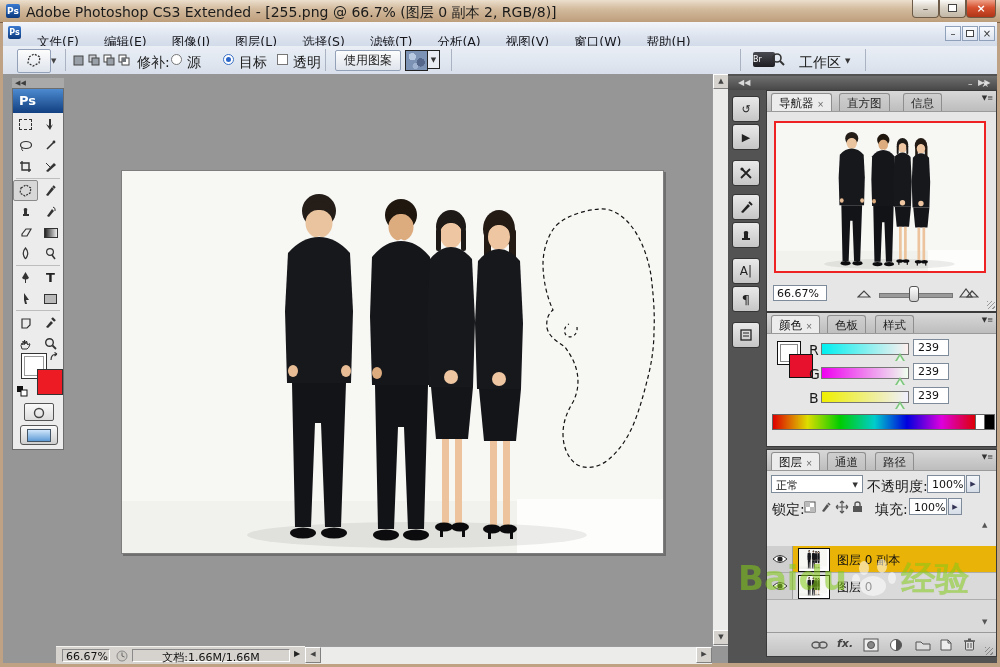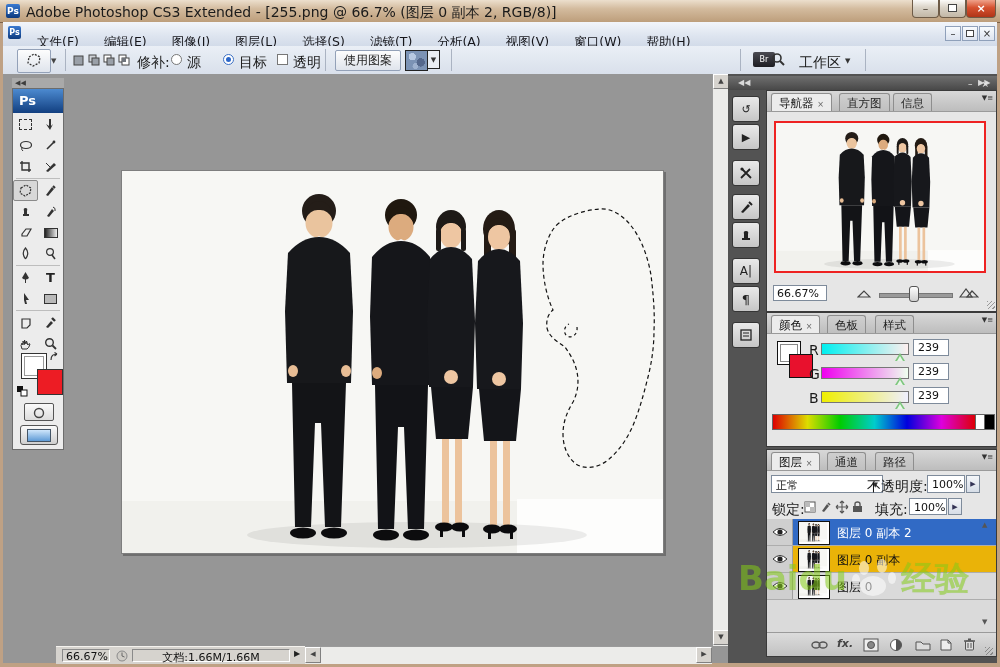--- a/index.html
+++ b/index.html
@@ -215,21 +215,21 @@
     <div class="abs" style="left:402px;top:4px;width:21px;height:19px;border:1px solid #222;
          background-color:#7c93b5;
          background-image:radial-gradient(circle at 30% 30%, #b8c9e2 0 18%, transparent 19%),
                           radial-gradient(circle at 70% 60%, #55688c 0 22%, transparent 23%),
                           radial-gradient(circle at 45% 80%, #9fb2cf 0 15%, transparent 16%)"></div>
     <div class="abs" style="left:425px;top:4px;width:12px;height:19px;border:1px solid #222;border-left:none;
          background:#e9edf3;font-size:7px;color:#333;text-align:center;line-height:19px;box-sizing:border-box">▼</div>
     <div class="abs vsep" style="left:448px"></div>
     <div class="abs vsep" style="left:737px"></div>
     <div class="abs" style="left:750px;top:6px;width:22px;height:15px;border-radius:2px;
-         background:linear-gradient(#4a4a52,#1d1d22);color:#fff;font-size:8px;text-align:center;line-height:15px">Br</div>
+         background:linear-gradient(#4a4a52,#1d1d22);color:#fff;font-size:8px;text-align:left;line-height:15px">Br</div>
     <svg class="abs" style="left:768px;top:6px" width="14" height="15">
       <circle cx="6" cy="6" r="4" fill="none" stroke="#333" stroke-width="1.6"></circle>
       <line x1="9" y1="9" x2="13" y2="13" stroke="#333" stroke-width="2"></line>
     </svg>
     <span class="abs txt" style="left:796px;top:8px">工作区</span>
     <span class="abs" style="left:842px;top:11px;font-size:7px;color:#333">▼</span>
     <div class="abs vsep" style="left:862px"></div>
   </div>
 
   <div class="abs workarea">
@@ -444,21 +444,21 @@
         </svg>
     </div>
 
     <div class="abs panel" style="top:16px;height:222px">
       <div class="tabrow">
         <span class="pclose">– ×</span>
         <div class="tab active" style="left:4px">
           <span>导航器</span> <span style="font-size:8px;color:#666">×</span>
         </div>
         <div class="tab" style="left:72px">直方图</div>
-        <div class="tab" style="left:126px">信息</div>
+        <div class="tab" style="left:136px">信息</div>
         <div class="pmenu">▼≡</div>
       </div>
       <div class="abs" style="left:7px;top:30px;width:212px;height:152px;background:#fff;border:2px solid #e22;box-sizing:border-box">
         <svg width="208" height="148" viewBox="0 0 541 382" preserveAspectRatio="none">
             <use href="#ppl"></use>
           </svg>
       </div>
       <div class="abs fieldbox" style="left:6px;top:194px;width:54px;height:16px;padding:1px 3px">66.67%</div>
       <svg class="abs" style="left:90px;top:198px" width="14" height="9">
         <polygon points="1,8 7,2 13,8" fill="none" stroke="#444" stroke-width="1.2"></polygon>
@@ -511,21 +511,21 @@
       <div class="tabrow">
         <span class="pclose">– ×</span>
         <div class="tab active" style="left:4px">
           <span>图层</span> <span style="font-size:8px;color:#666">×</span>
         </div>
         <div class="tab" style="left:60px">通道</div>
         <div class="tab" style="left:108px">路径</div>
         <div class="pmenu">▼≡</div>
       </div>
 
-      <div class="abs fieldbox" style="left:4px;top:25px;width:112px;height:18px;padding:2px 4px">
+      <div class="abs fieldbox" style="left:4px;top:25px;width:92px;height:18px;padding:2px 4px">
         <span>正常</span>
         <span class="abs" style="right:4px;top:5px;font-size:7px;color:#333">▼</span>
       </div>
       <span class="abs txt" style="left:100px;top:28px">不透明度:</span>
       <div class="abs fieldbox" style="left:160px;top:25px;width:38px;height:18px;padding:2px 4px">100%</div>
       <div class="abs spinbtn" style="left:199px;top:25px;width:14px;height:18px;line-height:17px">▶</div>
 
       <span class="abs txt" style="left:5px;top:51px">锁定:</span>
       <svg class="abs" style="left:36px;top:50px" width="14" height="14">
         <rect x="2" y="2" width="10" height="10" fill="#fff" stroke="#555"></rect>
@@ -540,34 +540,20 @@
         <path d="M7,1 L7,13 M1,7 L13,7 M7,1 L5,3 M7,1 L9,3 M7,13 L5,11 M7,13 L9,11 M1,7 L3,5 M1,7 L3,9 M13,7 L11,5 M13,7 L11,9" stroke="#555" stroke-width="1.1"></path>
       </svg>
       <svg class="abs" style="left:84px;top:50px" width="13" height="14">
         <rect x="2" y="6" width="9" height="6" fill="#555"></rect>
           <path d="M4,6 L4,4 Q4,2 6.5,2 Q9,2 9,4 L9,6" fill="none" stroke="#555" stroke-width="1.4"></path>
       </svg>
       <span class="abs txt" style="left:108px;top:51px">填充:</span>
       <div class="abs fieldbox" style="left:142px;top:48px;width:38px;height:17px;padding:2px 4px">100%</div>
       <div class="abs spinbtn" style="left:181px;top:48px;width:14px;height:17px;line-height:16px">▶</div>
 
-      <div class="abs layerrow" style="top:69px;background:#316ac5">
-        <div class="eyecell">
-          <svg width="16" height="10">
-              <path d="M1,5 Q8,-2 15,5 Q8,12 1,5 Z" fill="#fff" stroke="#333"></path>
-              <circle cx="8" cy="5" r="2.6" fill="#222"></circle>
-            </svg>
-        </div>
-        <div class="lthumb">
-          <svg width="28" height="20" viewBox="0 0 541 382" preserveAspectRatio="none">
-              <use href="#ppl"></use>
-            </svg>
-        </div>
-        <span class="lname" style="color:#fff">图层 0 副本 2</span>
-      </div>
       <div class="abs layerrow" style="top:96px;background:#eab308">
         <div class="eyecell">
           <svg width="16" height="10">
               <path d="M1,5 Q8,-2 15,5 Q8,12 1,5 Z" fill="#fff" stroke="#333"></path>
               <circle cx="8" cy="5" r="2.6" fill="#222"></circle>
             </svg>
         </div>
         <div class="lthumb">
           <svg width="28" height="20" viewBox="0 0 541 382" preserveAspectRatio="none">
               <use href="#ppl"></use>

